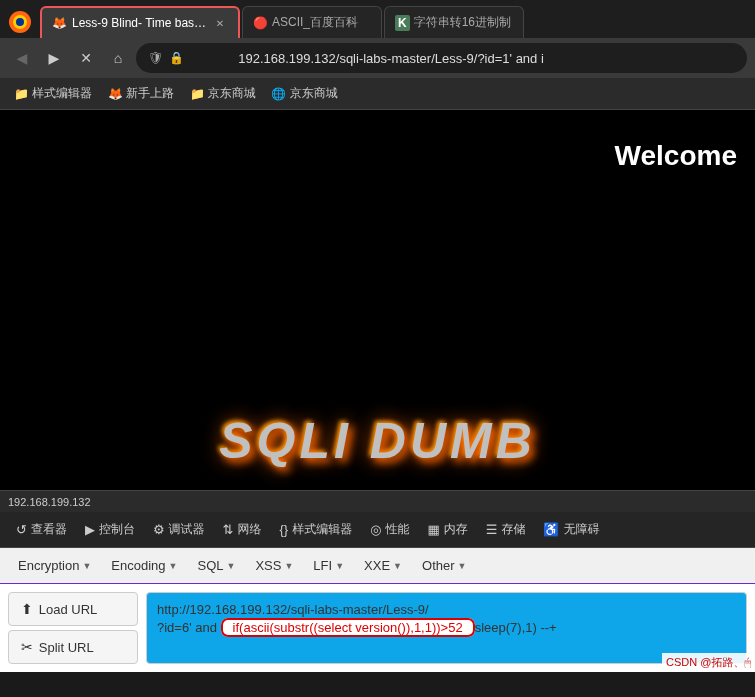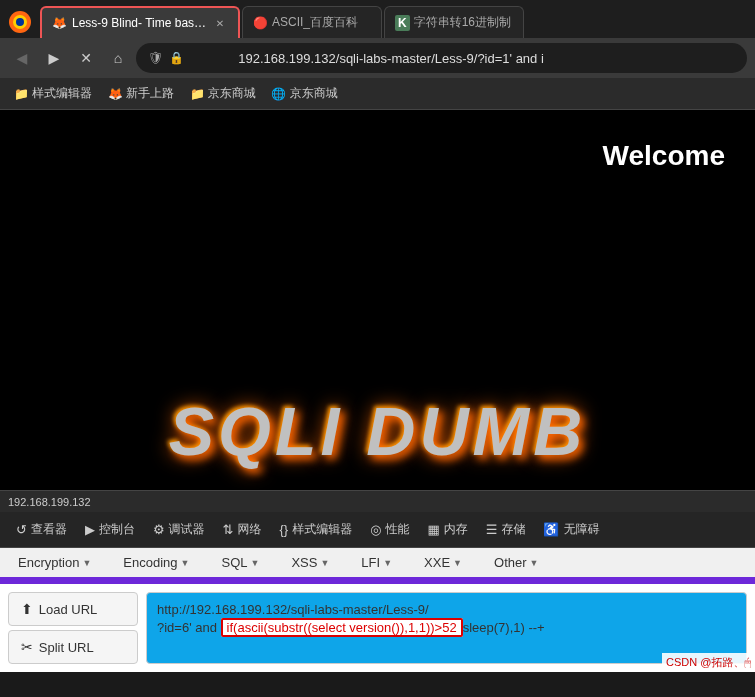--- a/index.html
+++ b/index.html
@@ -169,42 +169,42 @@
       background: #000;
       width: 100%;
       height: 100%;
       position: relative;
       overflow: hidden;
     }
 
     .welcome-text {
       position: absolute;
       top: 30px;
-      right: 30px;
+      right: 18px;
       text-align: right;
     }
 
     .welcome-title {
       color: #fff;
       font-size: 28px;
       font-weight: bold;
     }
 
     .welcome-sub {
       color: #f0c020;
       font-size: 22px;
       font-weight: bold;
     }
 
     .sqli-logo {
       position: absolute;
       bottom: 20px;
       left: 50%;
       transform: translateX(-50%);
-      font-size: 68px;
+      font-size: 50px;
       font-weight: 900;
       color: #c0c0c0;
       text-shadow: 4px 4px 8px #f60, -2px -2px 4px #f90, 0 0 20px #f60;
       font-style: italic;
       letter-spacing: 4px;
       white-space: nowrap;
     }
 
     
     .status-bar {
@@ -248,24 +248,24 @@
     
     .tool-panel {
       background: #fff;
       width: 100%;
     }
 
     .tool-menubar {
       display: flex;
       align-items: center;
       background: #f0f0f0;
-      border-bottom: 7px solid #6d28d9;
+      border-bottom: 1px solid #6d28d9;
       padding: 0 8px;
       height: 36px;
-      gap: 12px;
+      gap: 0;
     }
 
     .tool-menu-item {
       display: flex;
       align-items: center;
       gap: 3px;
       padding: 4px 10px;
       font-size: 13px;
       color: #333;
       cursor: pointer;
@@ -319,22 +319,22 @@
       padding: 8px 10px;
       font-size: 13px;
       color: #333;
       line-height: 1.4;
       position: relative;
     }
 
     .url-highlight {
       color: #d00;
       border: 2px solid #d00;
-      border-radius: 2px;
-      padding: 0 4px;
+      border-radius: 7px;
+      padding: 0 10px;
       background: #fff;
     }
 
     
     .csdn-watermark {
       position: absolute;
       right: 0;
       bottom: 0;
       font-size: 11px;
       color: #c00;

